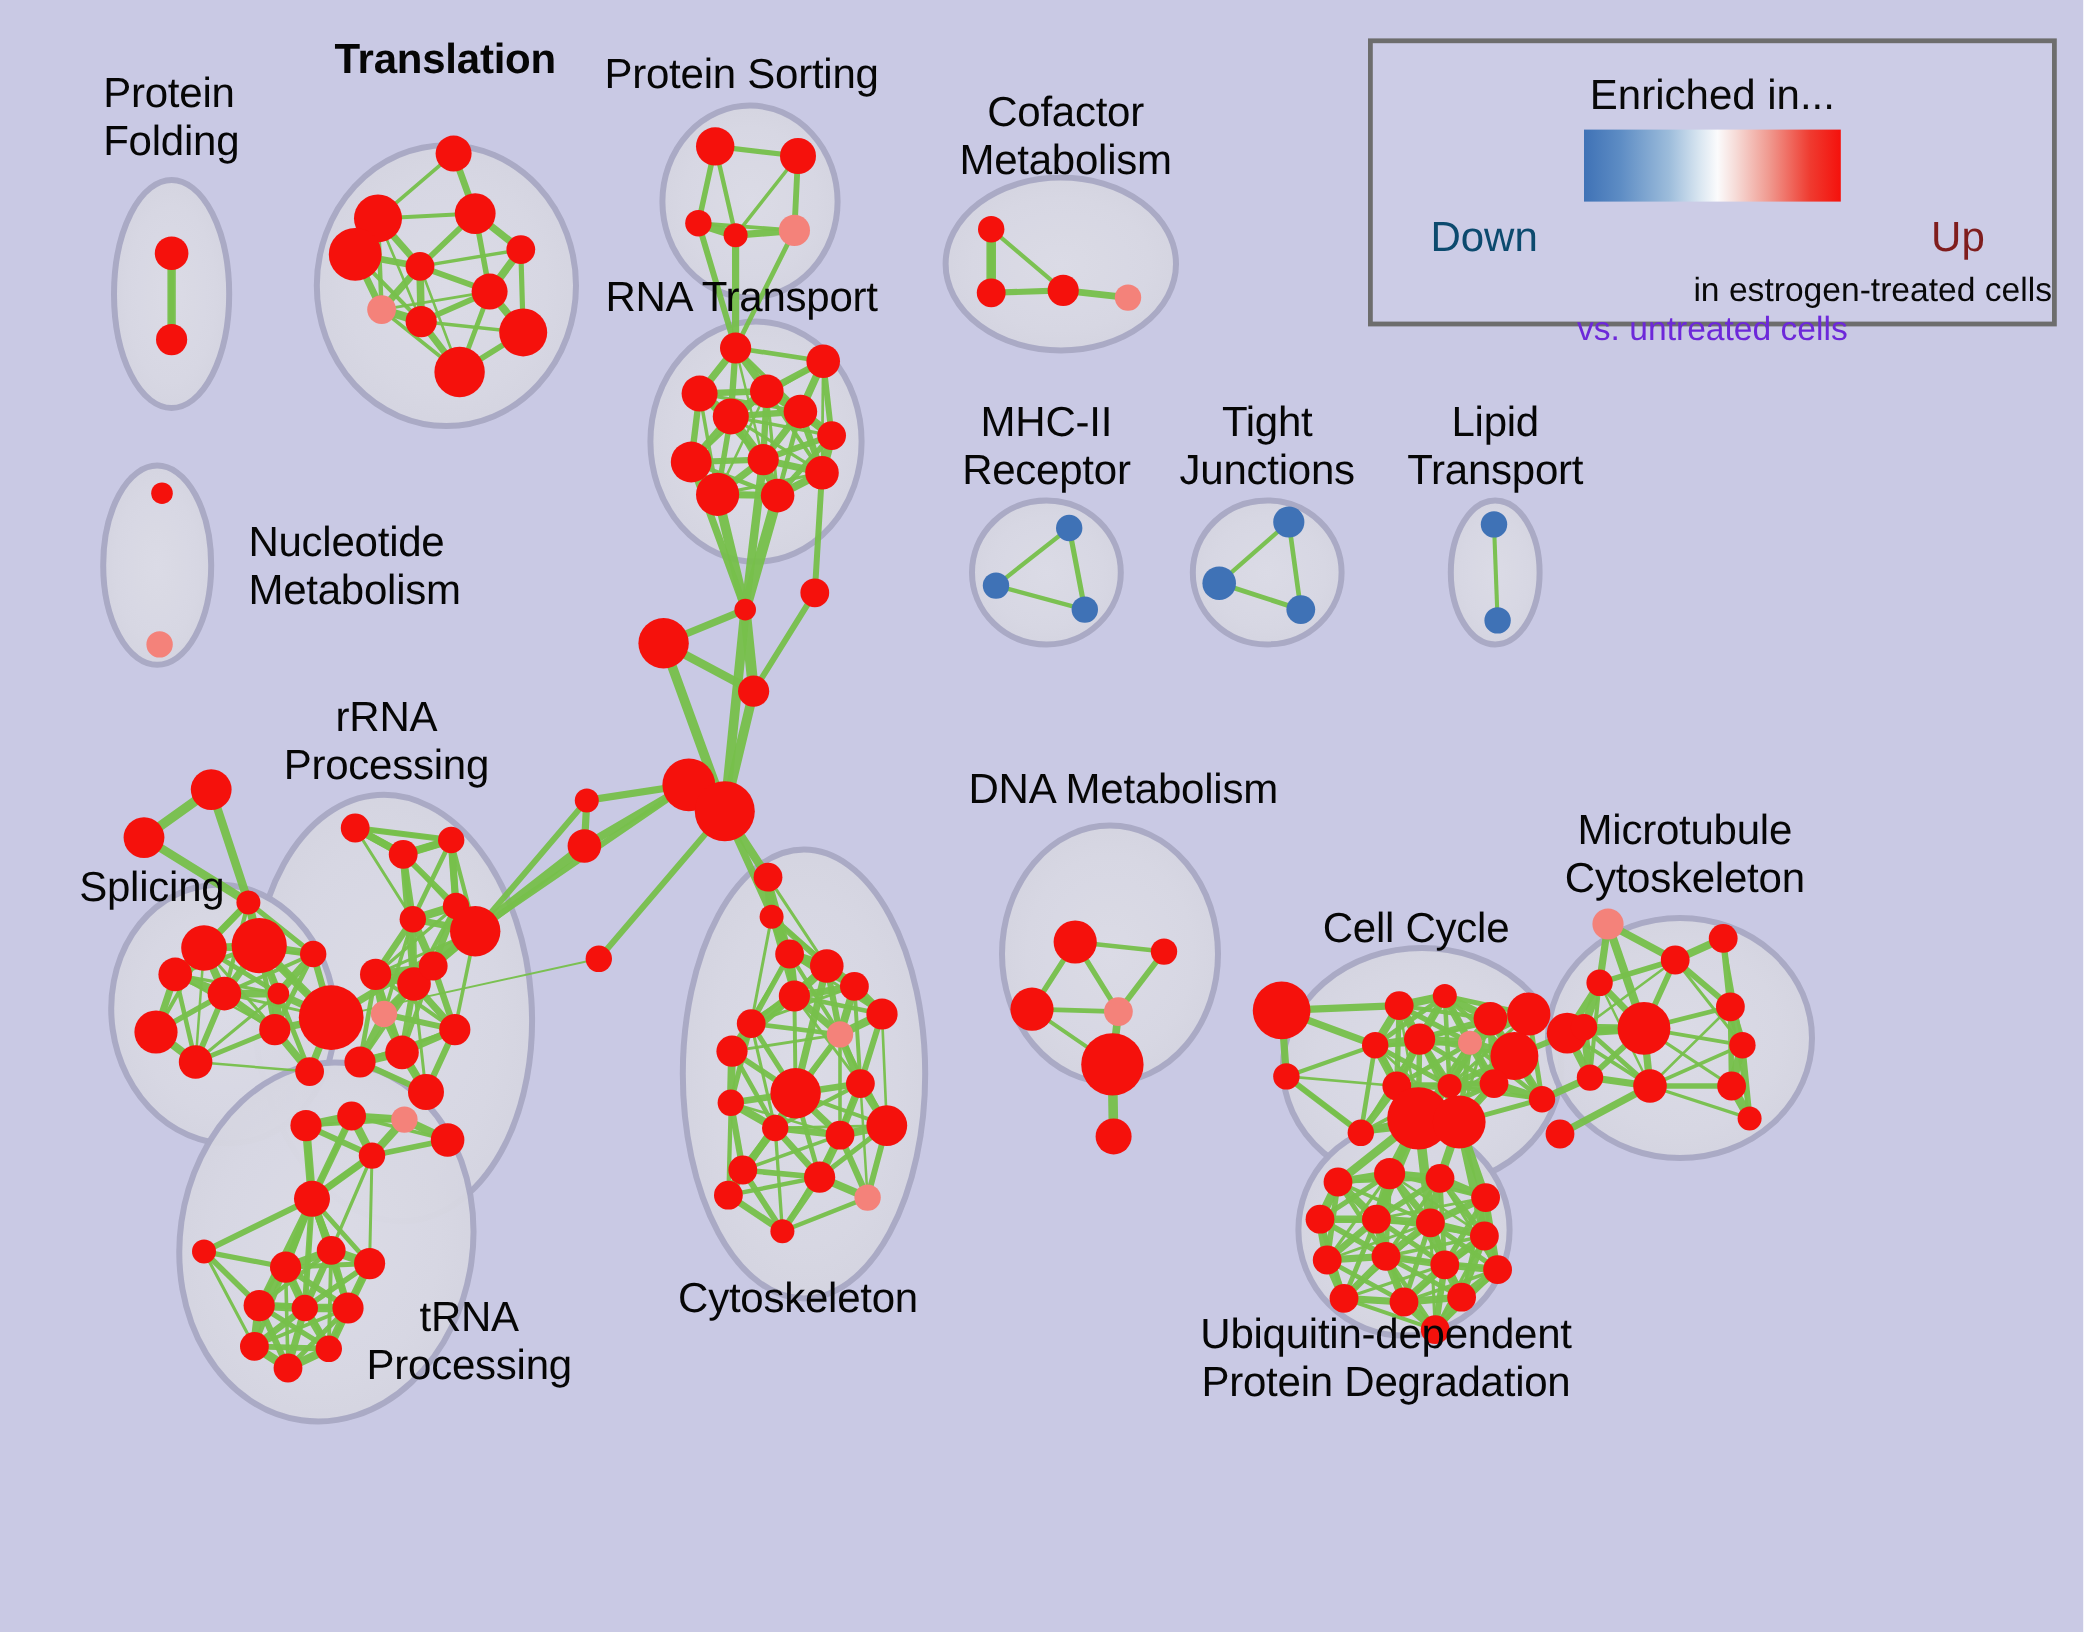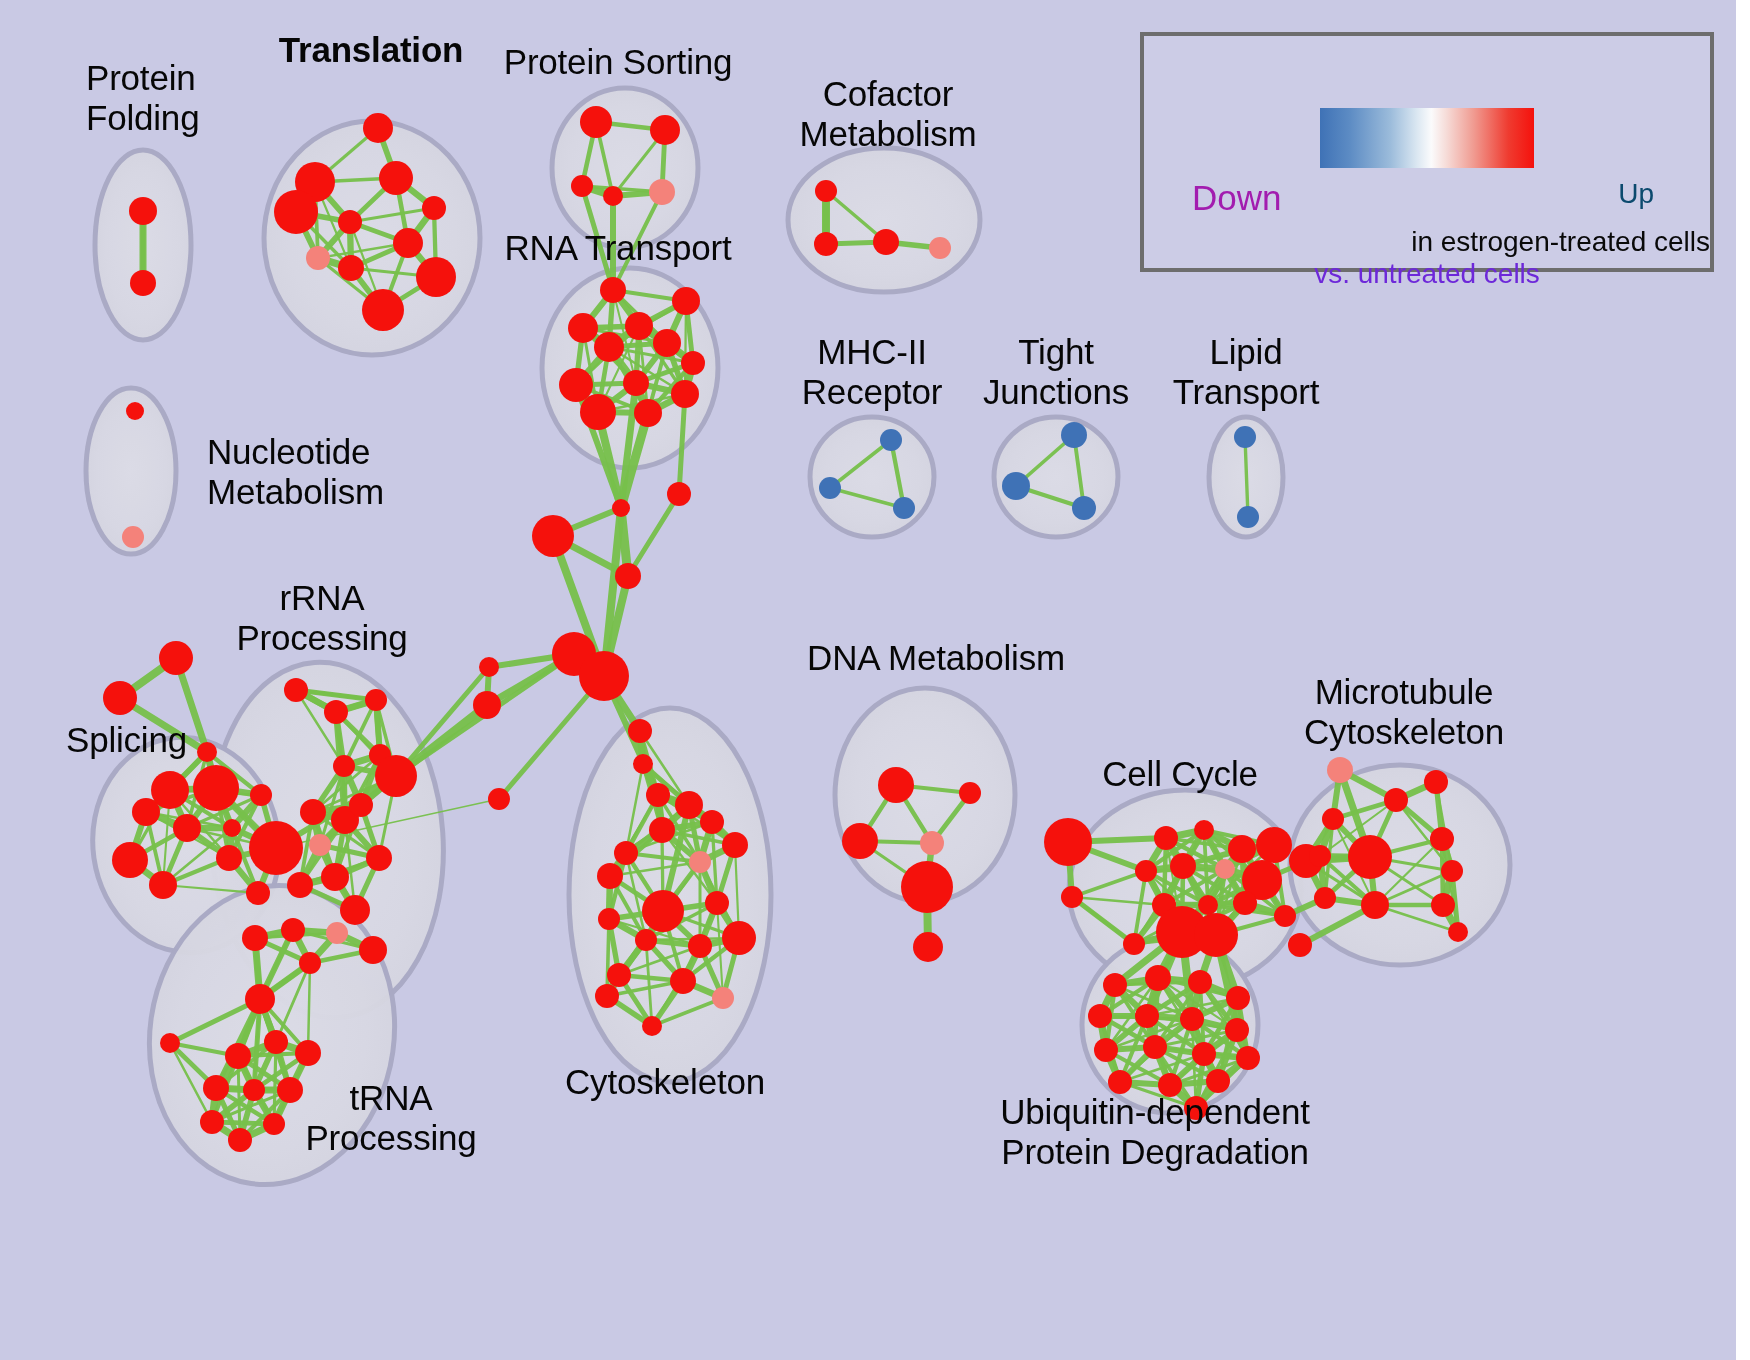--- a/index.html
+++ b/index.html
@@ -41,24 +41,24 @@
   #legend-bar{
     position:absolute;left:50%;top:72px;
     transform:translateX(-50%);
     width:214px;height:60px;
     background:linear-gradient(to right,
       #3f72b6 0%, #5d8cc4 14%, #9cbcdb 33%,
       #d9e6f1 45%, #fbfbfc 52%, #f6dcd8 59%,
       #f09a90 72%, #ef3b30 88%, #f5110c 100%);
   }
   #legend-down{
-    position:absolute;left:48px;top:142px;font-size:35px;color:#a21caf;
+    position:absolute;left:48px;top:142px;font-size:35px;color:#0c4a6e;
   }
   #legend-up{
-    position:absolute;right:56px;top:142px;font-size:28px;color:#0c4a6e;margin-left:31px;
+    position:absolute;right:56px;top:142px;font-size:35px;color:#7f1d1d;margin-left:31px;
   }
   #legend-sub1{
     position:absolute;left:0;top:190px;width:100%;text-align:right;
     font-size:28px;color:#090909;
   }
   #legend-sub2{
     position:absolute;left:0;top:222px;width:100%;text-align:center;
     font-size:28px;color:#6d28d9;
   }
 </style>
@@ -896,20 +896,21 @@
 Cytoskeleton</div>
       <div class="lbl c" style="left: 1180px; top: 754px;">Cell Cycle</div>
       <div class="lbl c" style="left: 665px; top: 1062px;">Cytoskeleton</div>
       <div class="lbl c" style="left: 391px; top: 1078px;">tRNA
 Processing</div>
       <div class="lbl c" style="left: 1155px; top: 1092px;">Ubiquitin-dependent
 Protein Degradation</div>
     </div>
 
   <div id="legend">
+    <div id="legend-title">Enriched in...</div>
     <div id="legend-bar"></div>
     <div id="legend-down">Down</div>
     <div id="legend-up">Up</div>
     <div id="legend-sub1">in estrogen-treated cells</div>
     <div id="legend-sub2">vs. untreated cells</div>
   </div>
 
 </div>
 
 </body></html>

